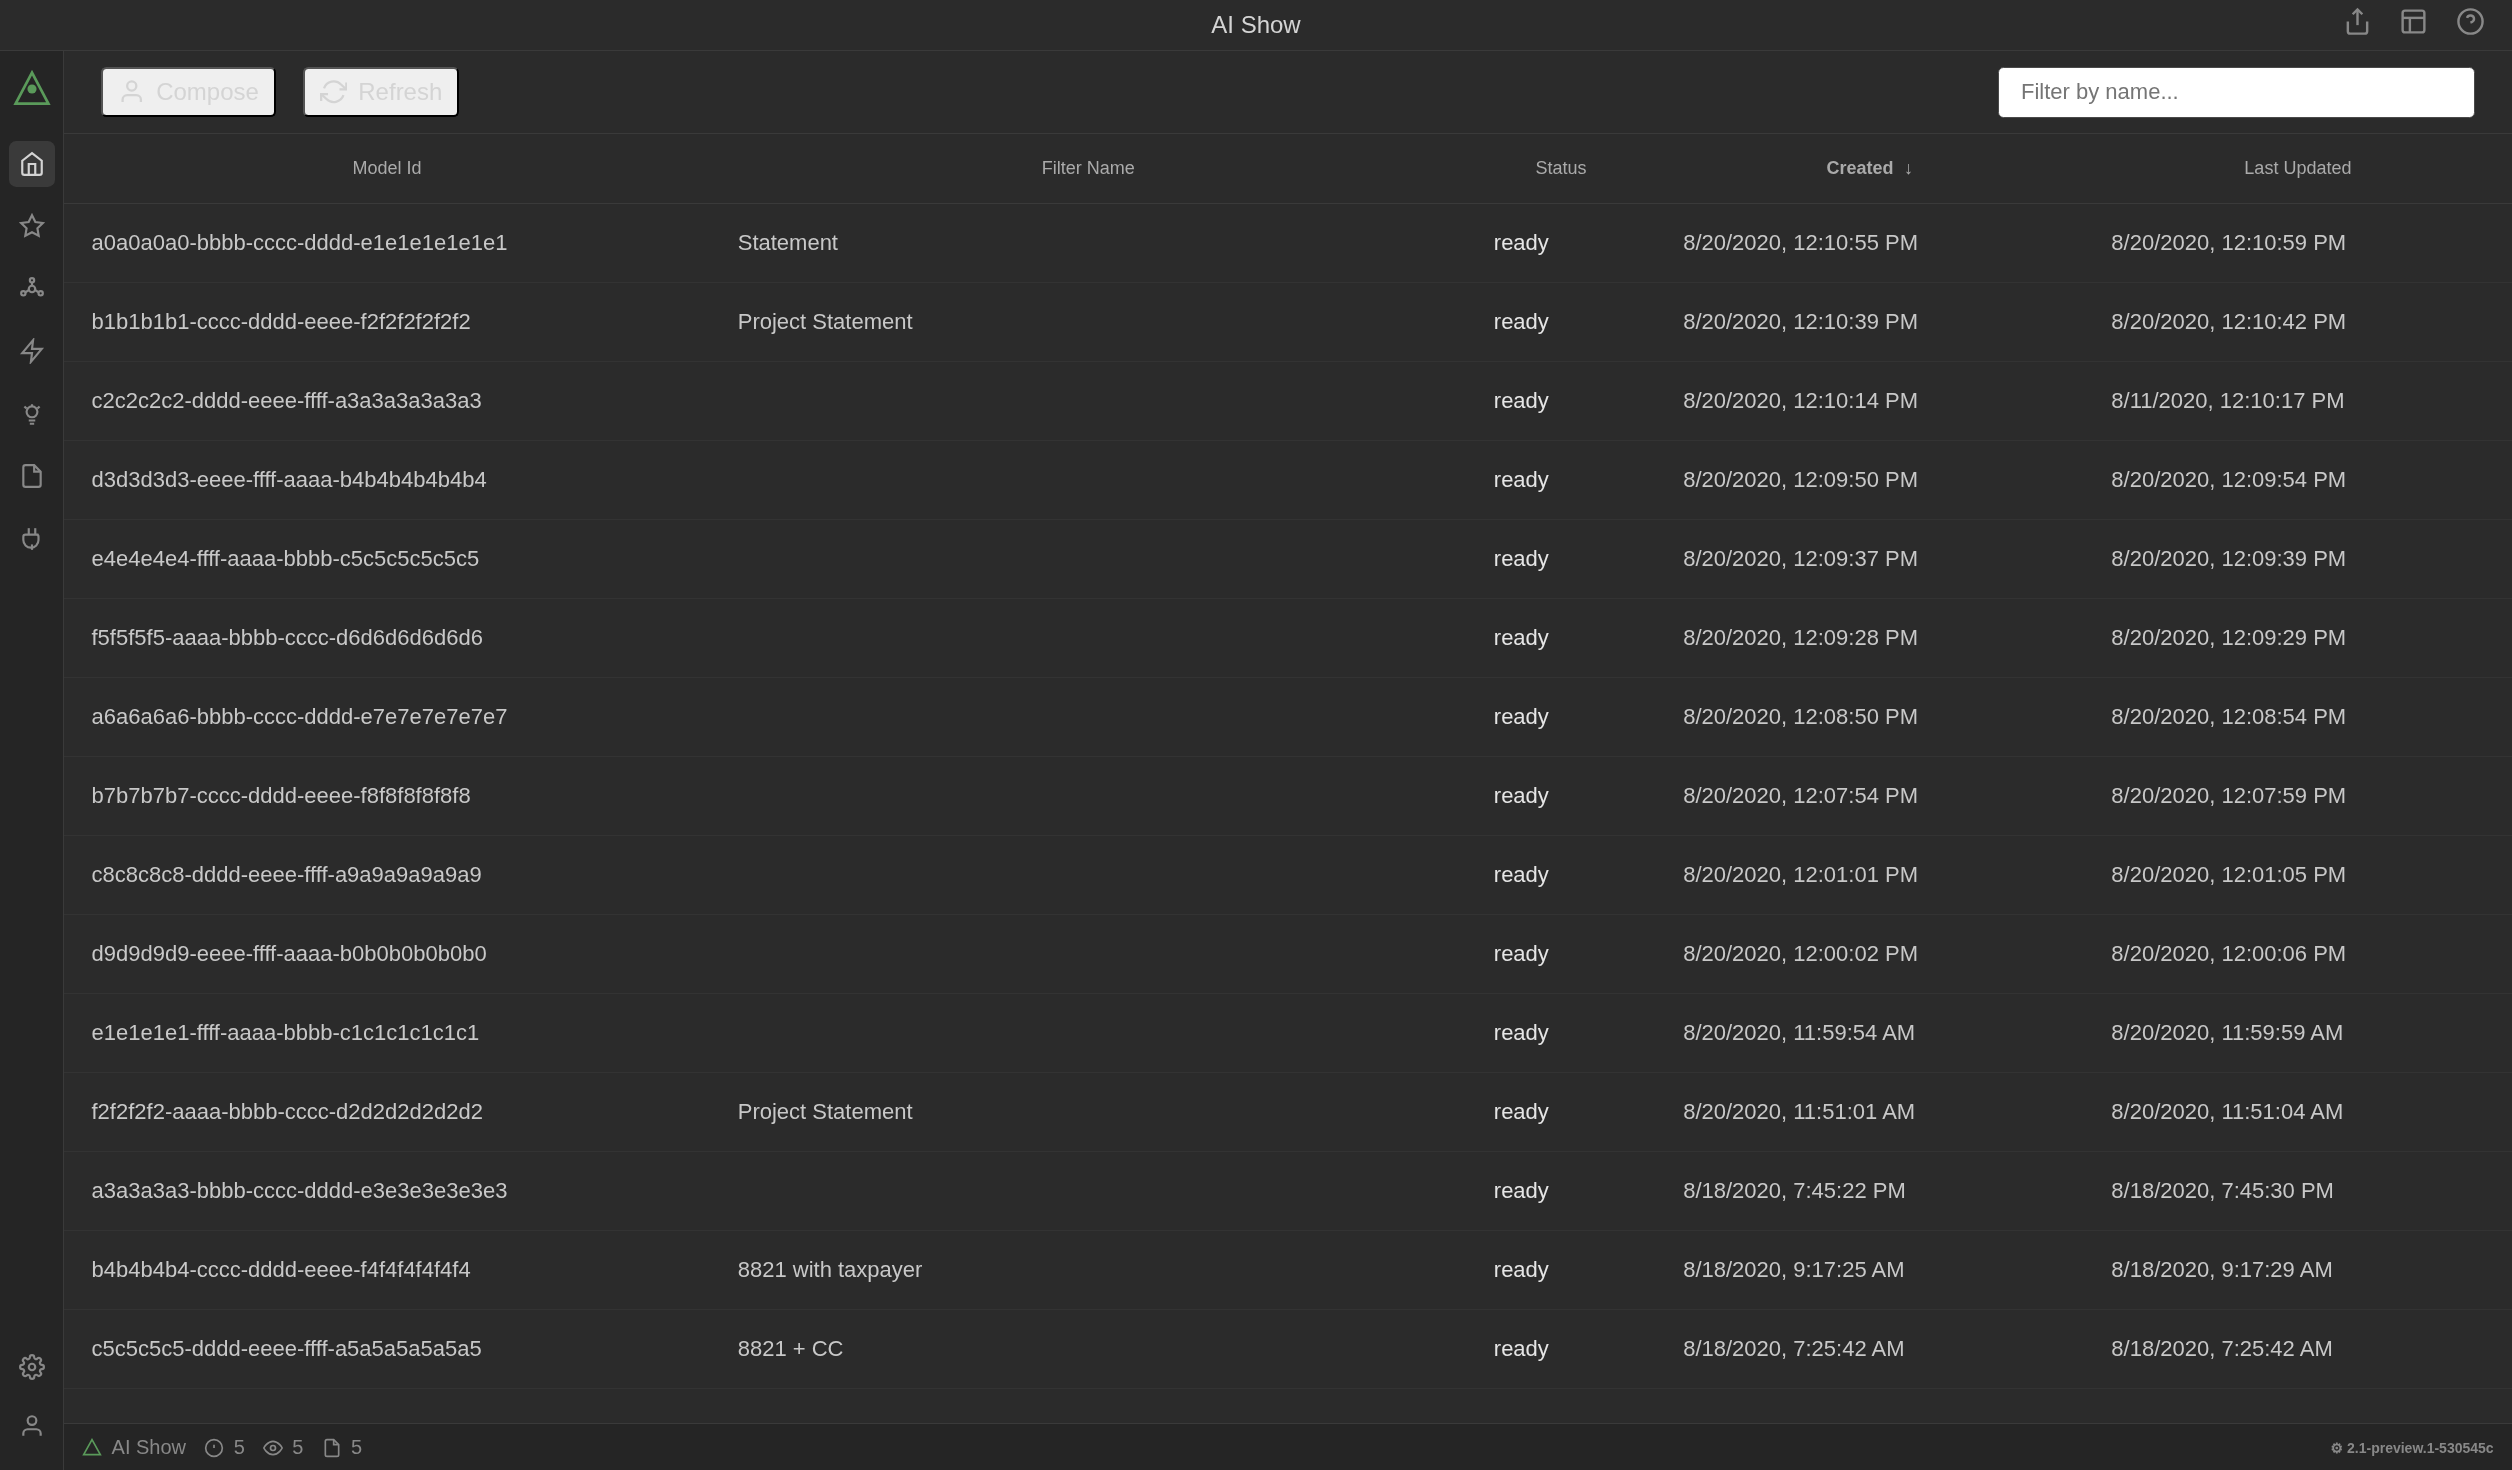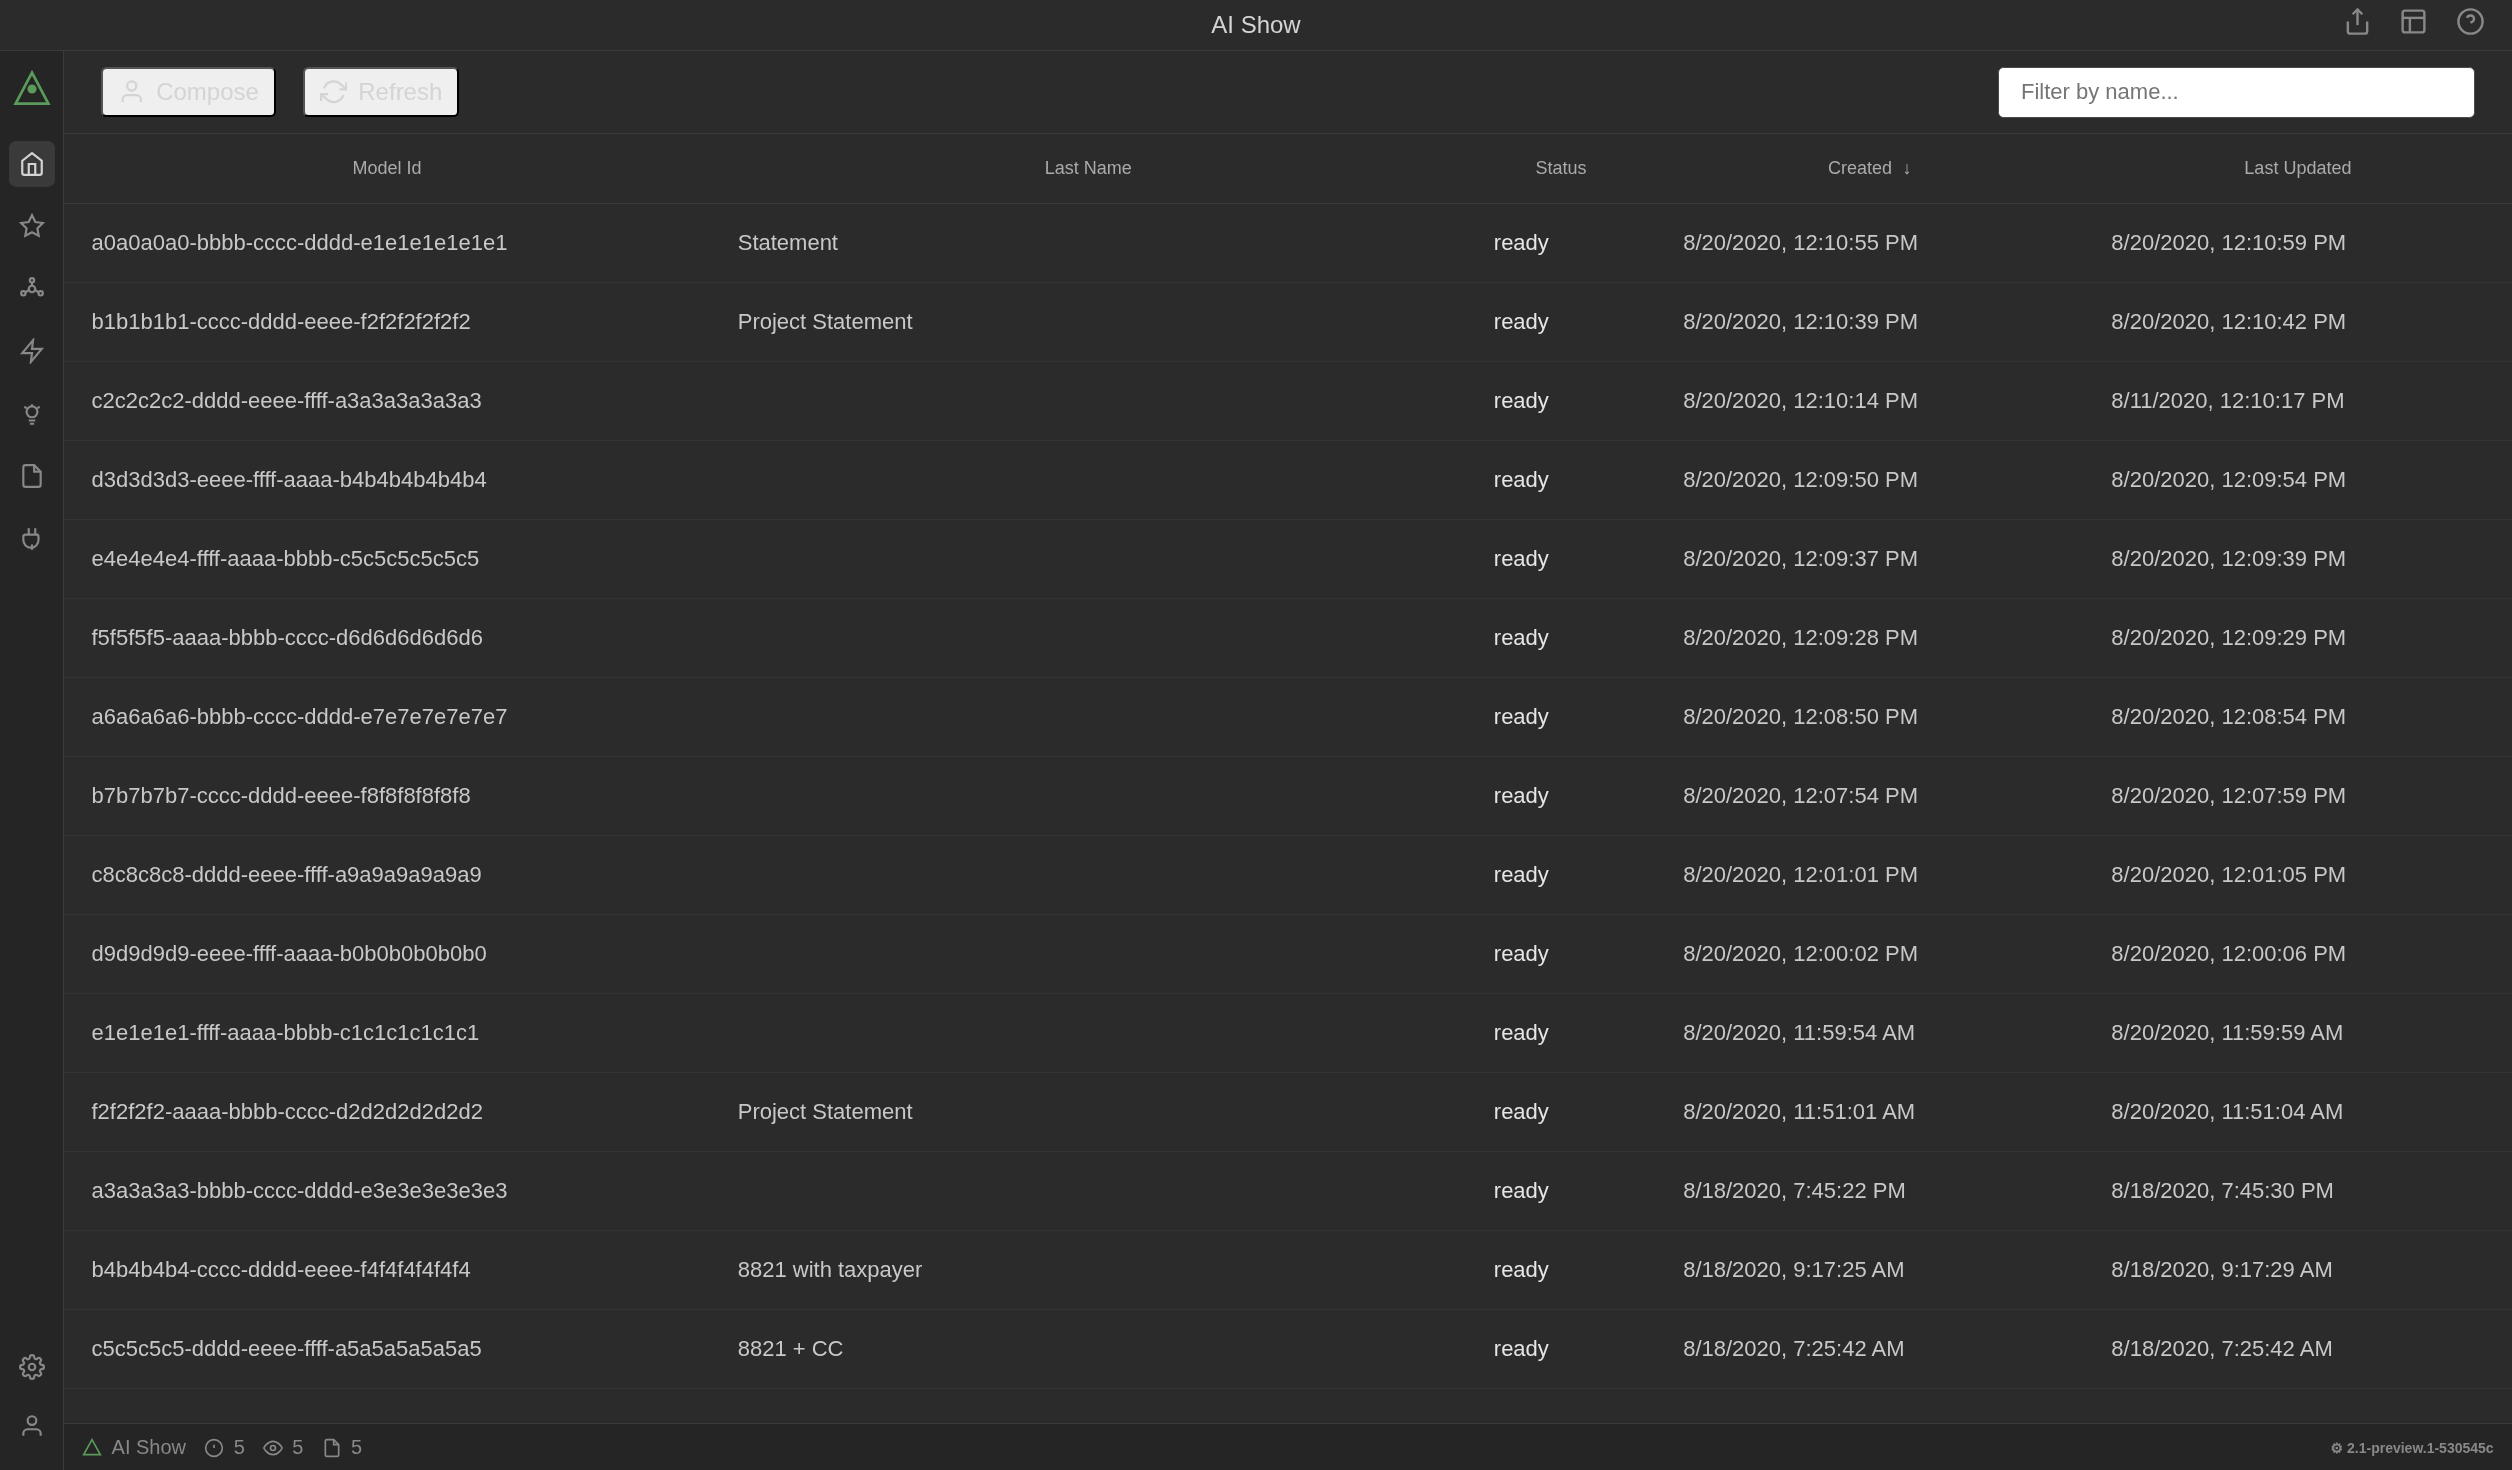--- a/index.html
+++ b/index.html
@@ -196,21 +196,21 @@
     .bottombar-right {
       margin-left: auto;
       font-size: 14px;
       font-weight: bold;
     }
 
     
     .col-model-id { width: 386px; }
     .col-model-name { width: 551px; }
     .col-status { width: 138px; }
-    .col-created { width: 312px; }
+    .col-created { width: 312px; font-weight: bold; }
     .col-last-updated { width: 312px; }
 
     
     .table-container::-webkit-scrollbar { width: 7.3px; }
     .table-container::-webkit-scrollbar-track { background: #2b2b2b; }
     .table-container::-webkit-scrollbar-thumb { background: #4a4a4a; border-radius: 3.7px; }
   </style>
 </head>
 <body>
 
@@ -349,21 +349,21 @@
     </div>
 
     <div class="table-container">
       <table>
         <thead>
           <tr>
             <th class="col-model-id">
               <span>Model Id</span>
             </th>
             <th class="col-model-name">
-              <span>Last Name</span>
+              <span>Filter Name</span>
             </th>
             <th class="col-status">
               <span>Status</span>
             </th>
             <th class="col-created sortable">
               <span>Created</span>
               <span class="sort-arrow">↓</span>
             </th>
             <th class="col-last-updated">
               <span>Last Updated</span>

